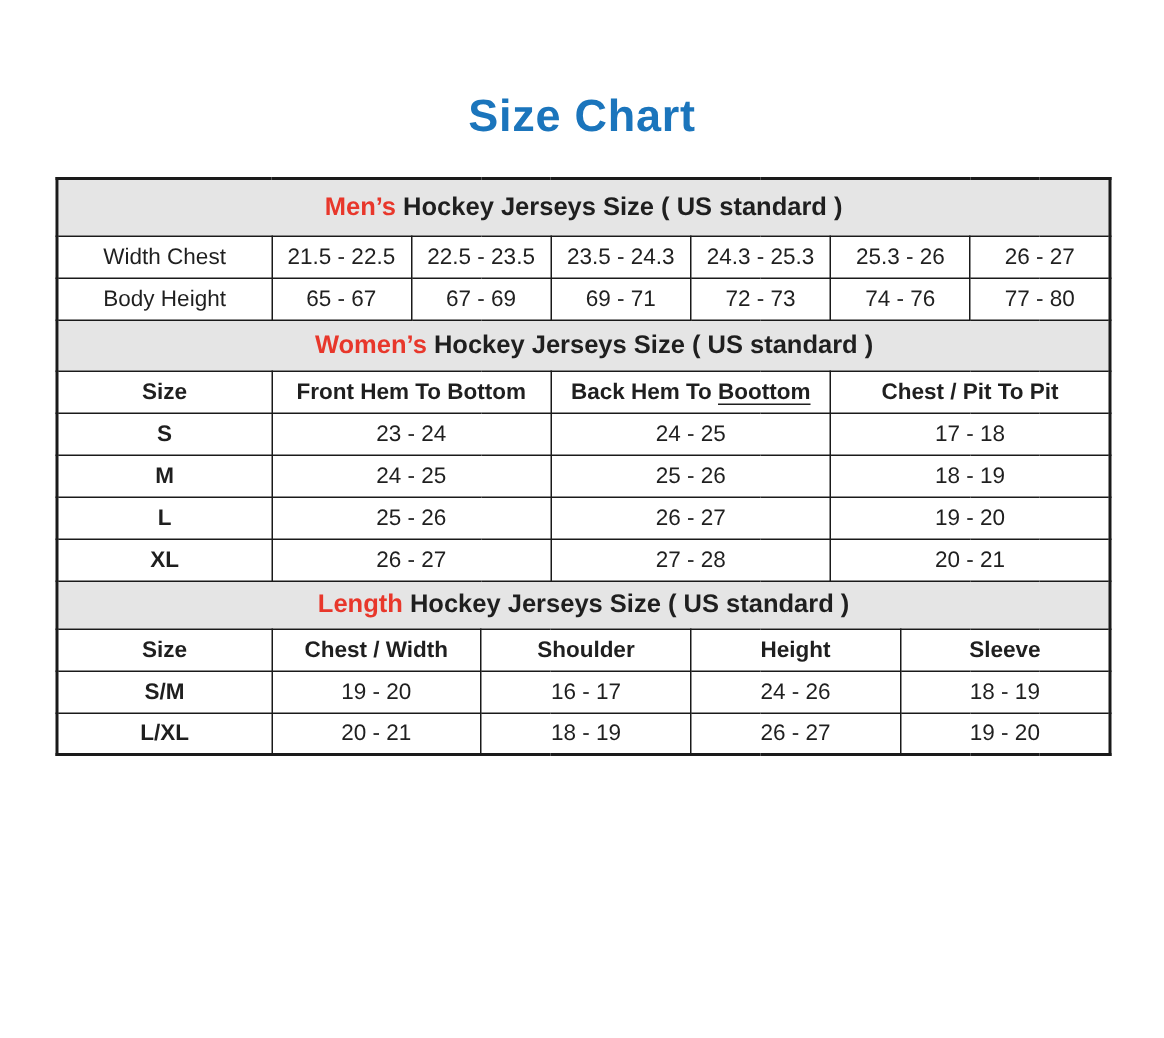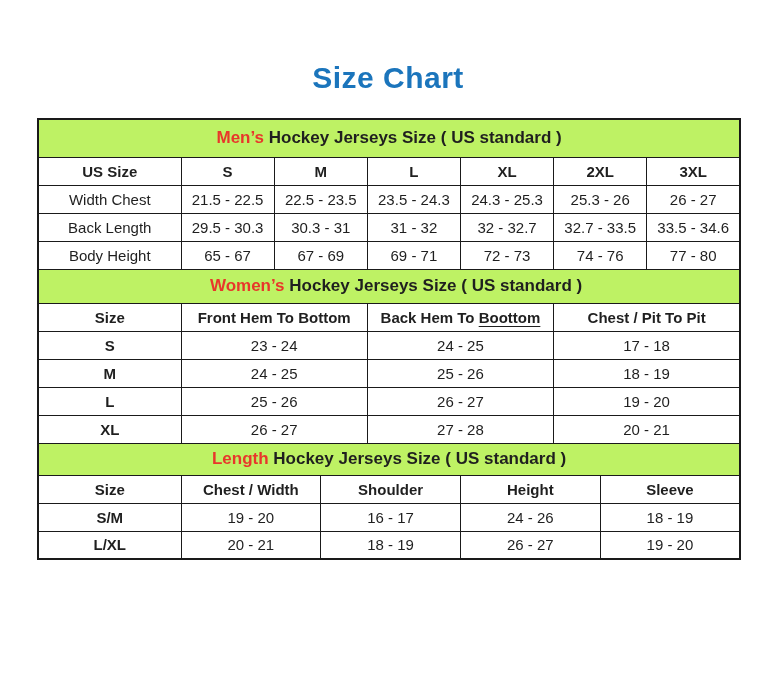--- a/index.html
+++ b/index.html
@@ -18,21 +18,21 @@
     margin:24px 0 0 37px; width:702px;
     border-collapse:collapse; table-layout:fixed;
     border:2px solid #1a1a1a;
   }
   table.size-chart td { border:1px solid #1a1a1a; text-align:center; vertical-align:middle; font-size:15px; padding:0 2px; overflow:hidden; }
   col.c0 { width:143px; }
   col.cu { width:46.58px; }
   tr.band-m td { height:38px; }
   tr.band-w td { height:34px;padding-left:16px; }
   tr.band-y td { height:32px; }
-  tr.band td { background:#bef264; font-weight:bold; font-size:17px;margin-top:10px; }
+  tr.band td { background:#e5e5e5; font-weight:bold; font-size:17px;margin-top:10px; }
   tr.band td .hl { color:#E8372B; }
   tr.ch td { height:28px; font-weight:bold; }
   tr.r td { height:28px; }
   td.blabel { font-weight:bold; }
   .wavy {
     text-decoration-line:underline;
     text-decoration-style:wavy;
     text-decoration-color:#D0362A;
     text-decoration-thickness:1px;
     text-underline-offset:3px;
@@ -60,46 +60,28 @@
         <col class="cu">
         <col class="cu">
         <col class="cu">
         <col class="cu">
     </colgroup>
 
     <tbody>
         <tr class="band band-m">
       <td colspan="13"><span class="hl">Men’s</span><span> Hockey Jerseys Size ( US standard )</span></td>
     </tr>
-    <tr class="ch">
-      <td>US Size</td>
-      <td colspan="2">S</td>
-      <td colspan="2">M</td>
-      <td colspan="2">L</td>
-      <td colspan="2">XL</td>
-      <td colspan="2">2XL</td>
-      <td colspan="2">3XL</td>
-    </tr>
     <tr class="r">
       <td>Width Chest</td>
       <td colspan="2">21.5 - 22.5</td>
       <td colspan="2">22.5 - 23.5</td>
       <td colspan="2">23.5 - 24.3</td>
       <td colspan="2">24.3 - 25.3</td>
       <td colspan="2">25.3 - 26</td>
       <td colspan="2">26 - 27</td>
-    </tr>
-    <tr class="r">
-      <td>Back Length</td>
-      <td colspan="2">29.5 - 30.3</td>
-      <td colspan="2">30.3 - 31</td>
-      <td colspan="2">31 - 32</td>
-      <td colspan="2">32 - 32.7</td>
-      <td colspan="2">32.7 - 33.5</td>
-      <td colspan="2">33.5 - 34.6</td>
     </tr>
     <tr class="r">
       <td>Body Height</td>
       <td colspan="2">65 - 67</td>
       <td colspan="2">67 - 69</td>
       <td colspan="2">69 - 71</td>
       <td colspan="2">72 - 73</td>
       <td colspan="2">74 - 76</td>
       <td colspan="2">77 - 80</td>
     </tr>

